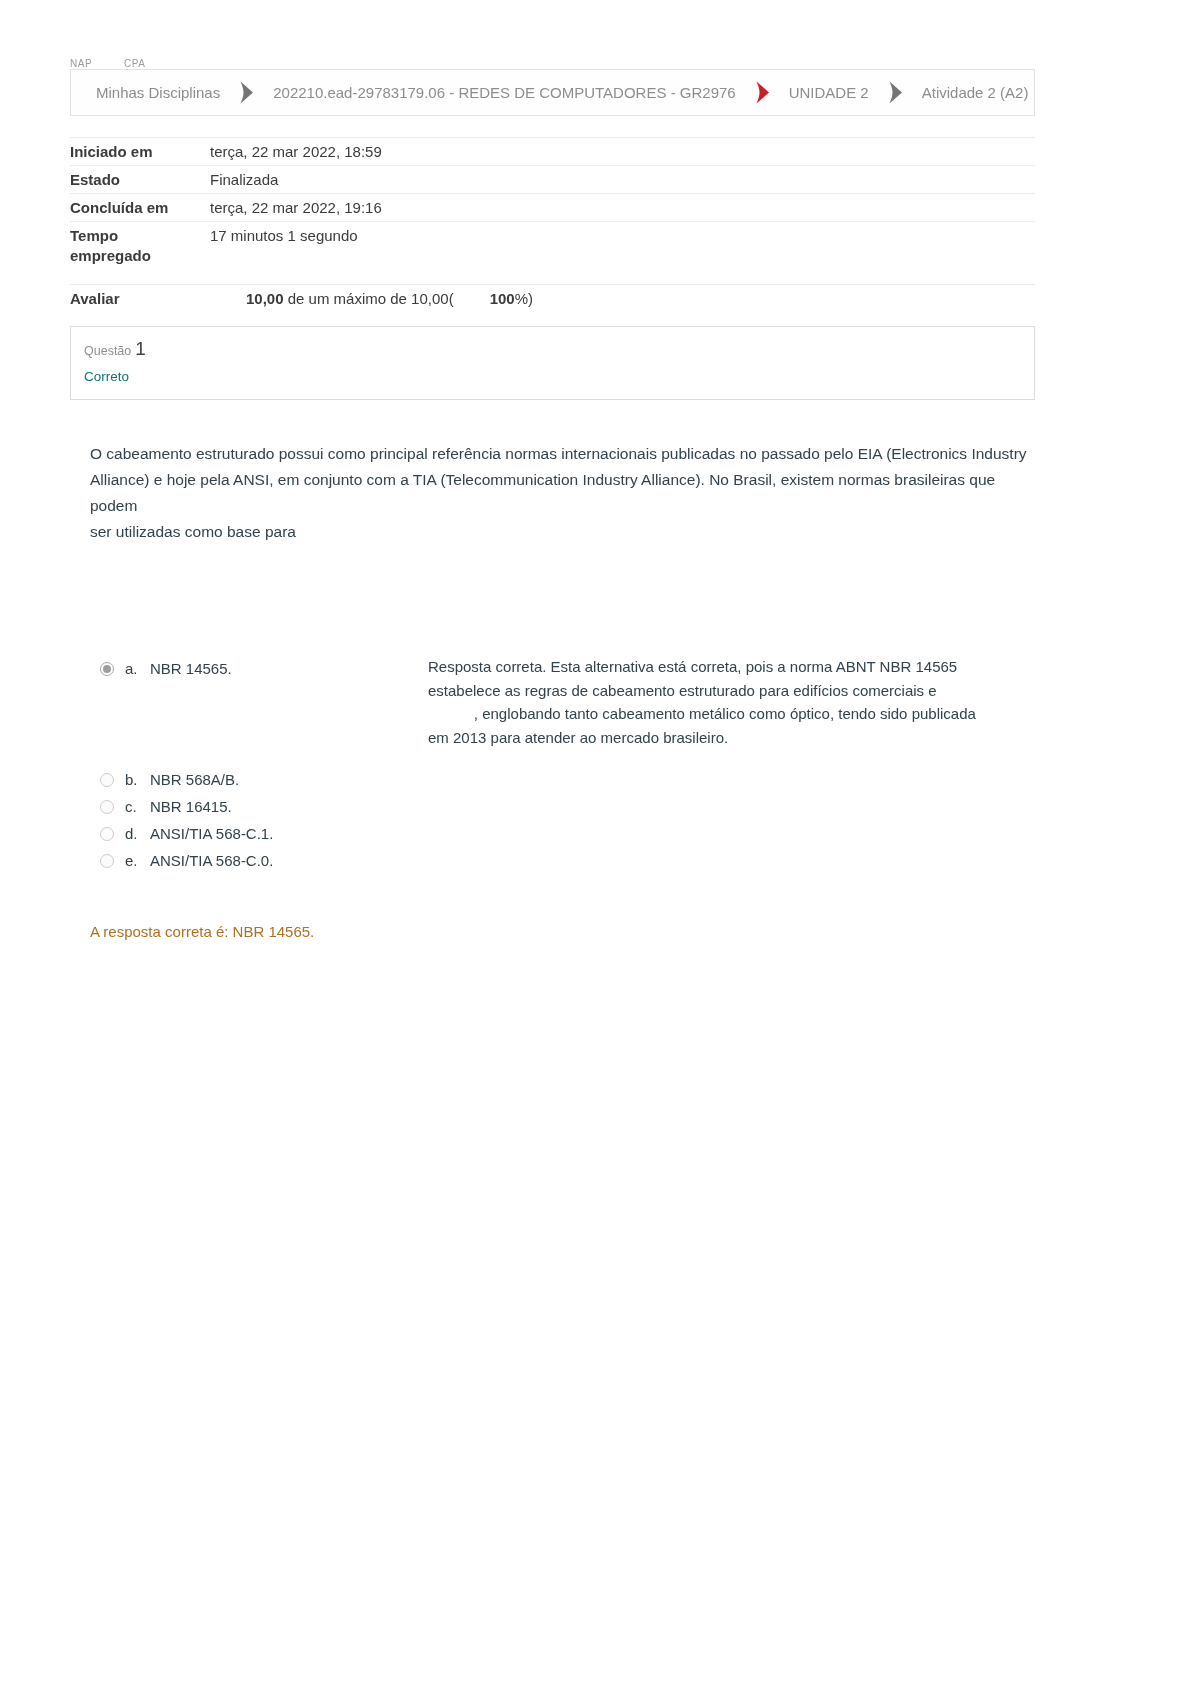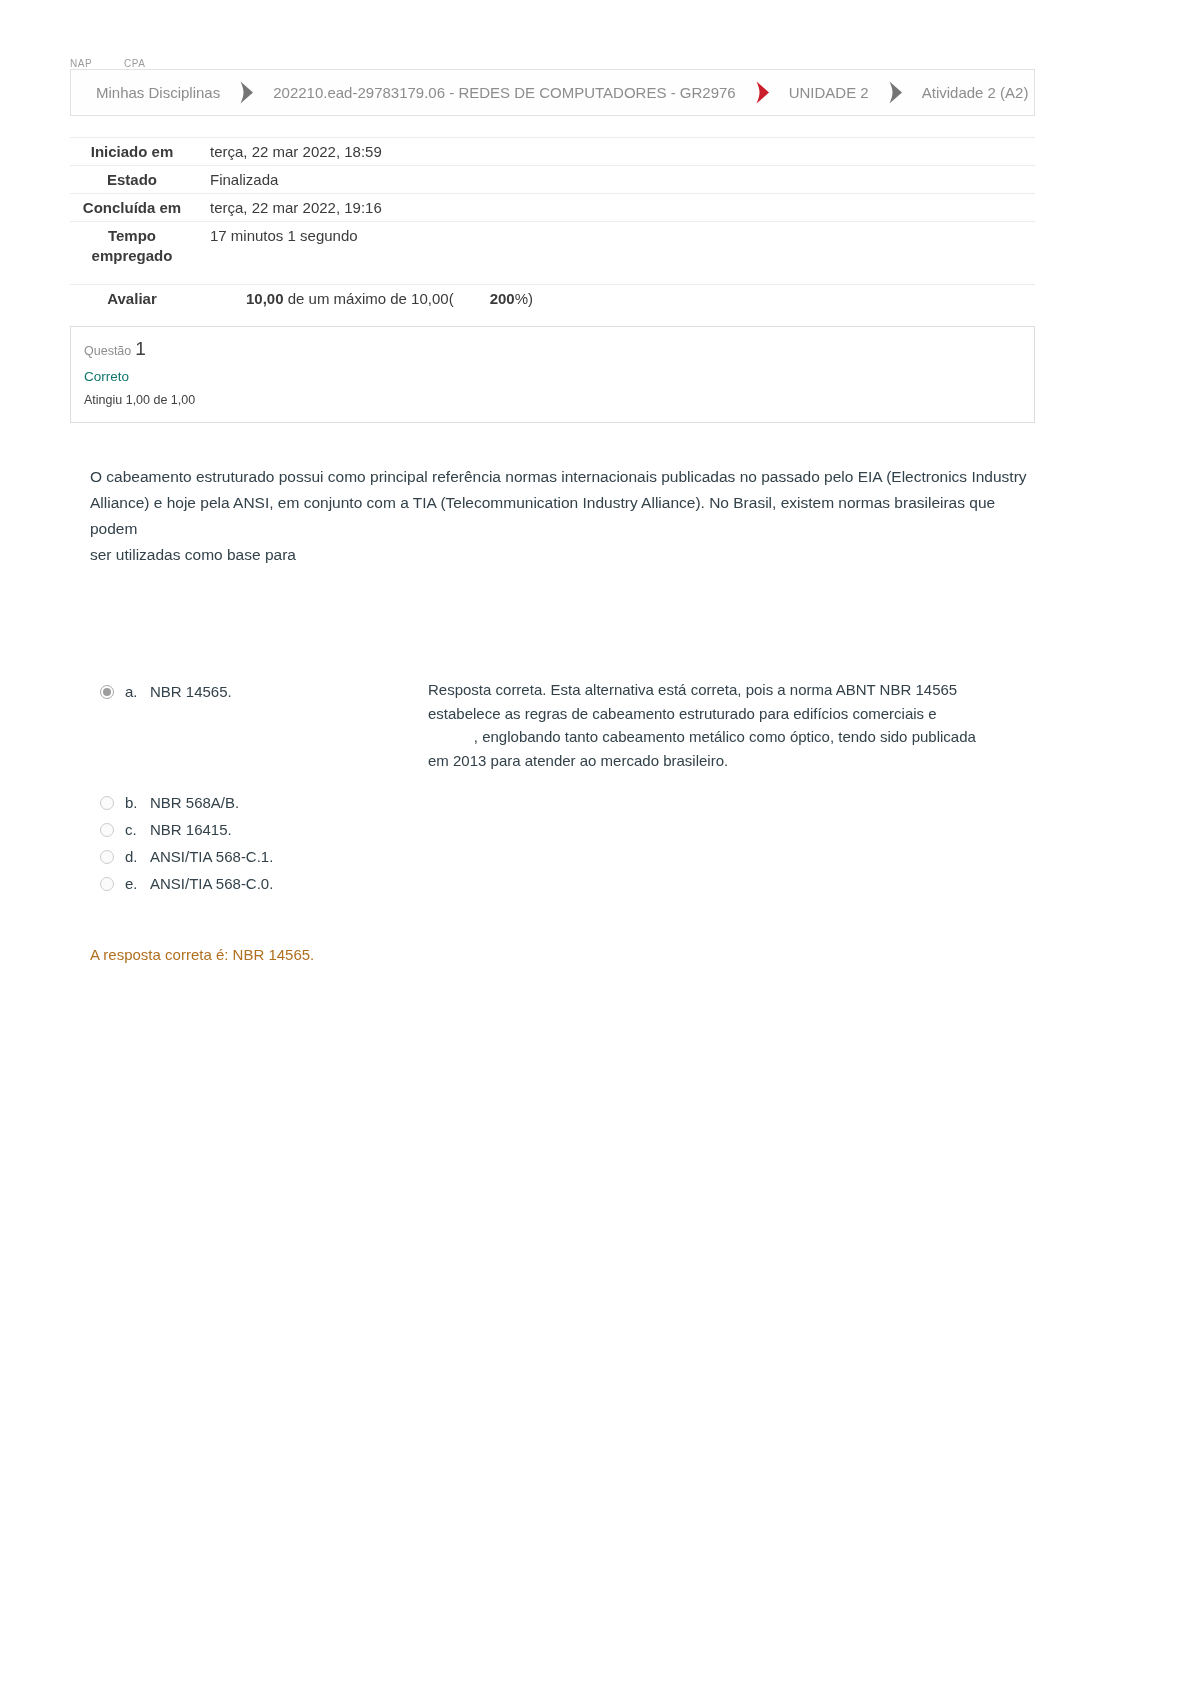--- a/index.html
+++ b/index.html
@@ -50,21 +50,21 @@
   .summary-row {
     display: flex;
     border-top: 1px solid #ececec;
     padding: 4px 0 3px 0;
     line-height: 20px;
     min-height: 26px;
   }
   .summary-label {
     width: 140px;
     flex: 0 0 140px;
-    text-align: center;
+    text-align: left;
     font-weight: bold;
     color: #3b3b3b;
     padding-right: 16px;
   }
   .summary-value { color: #3b3b3b; }
   .summary-row.tall { padding-top: 4px; padding-bottom: 18px; }
   .b { font-weight: bold; margin-left: 36px; }
 
   
   .question-box {
@@ -179,30 +179,29 @@
     <div class="summary-row">
       <div class="summary-label">Concluída em</div>
       <div class="summary-value">terça, 22 mar 2022, 19:16</div>
     </div>
     <div class="summary-row tall">
       <div class="summary-label">Tempo empregado</div>
       <div class="summary-value">17 minutos 1 segundo</div>
     </div>
     <div class="summary-row">
       <div class="summary-label">Avaliar</div>
-      <div class="summary-value"><span class="b">10,00</span><span> de um máximo de 10,00(</span><span class="b">200</span><span>%)</span></div>
+      <div class="summary-value"><span class="b">10,00</span><span> de um máximo de 10,00(</span><span class="b">100</span><span>%)</span></div>
     </div>
   </div>
 
   <div class="question-box">
     <div>
       <span class="qlabel">Questão</span><span class="qnumber">1</span>
     </div>
     <div class="qstatus">Correto</div>
-    <div class="qpoints">Atingiu 1,00 de 1,00</div>
   </div>
 
   <div class="question-text">O cabeamento estruturado possui como principal referência normas internacionais publicadas no passado pelo EIA (Electronics Industry
 Alliance) e hoje pela ANSI, em conjunto com a TIA (Telecommunication Industry Alliance). No Brasil, existem normas brasileiras que podem
 ser utilizadas como base para</div>
 
   <div class="answers">
     <div class="answer-row-a">
       <div class="option-col">
         <div class="option">

